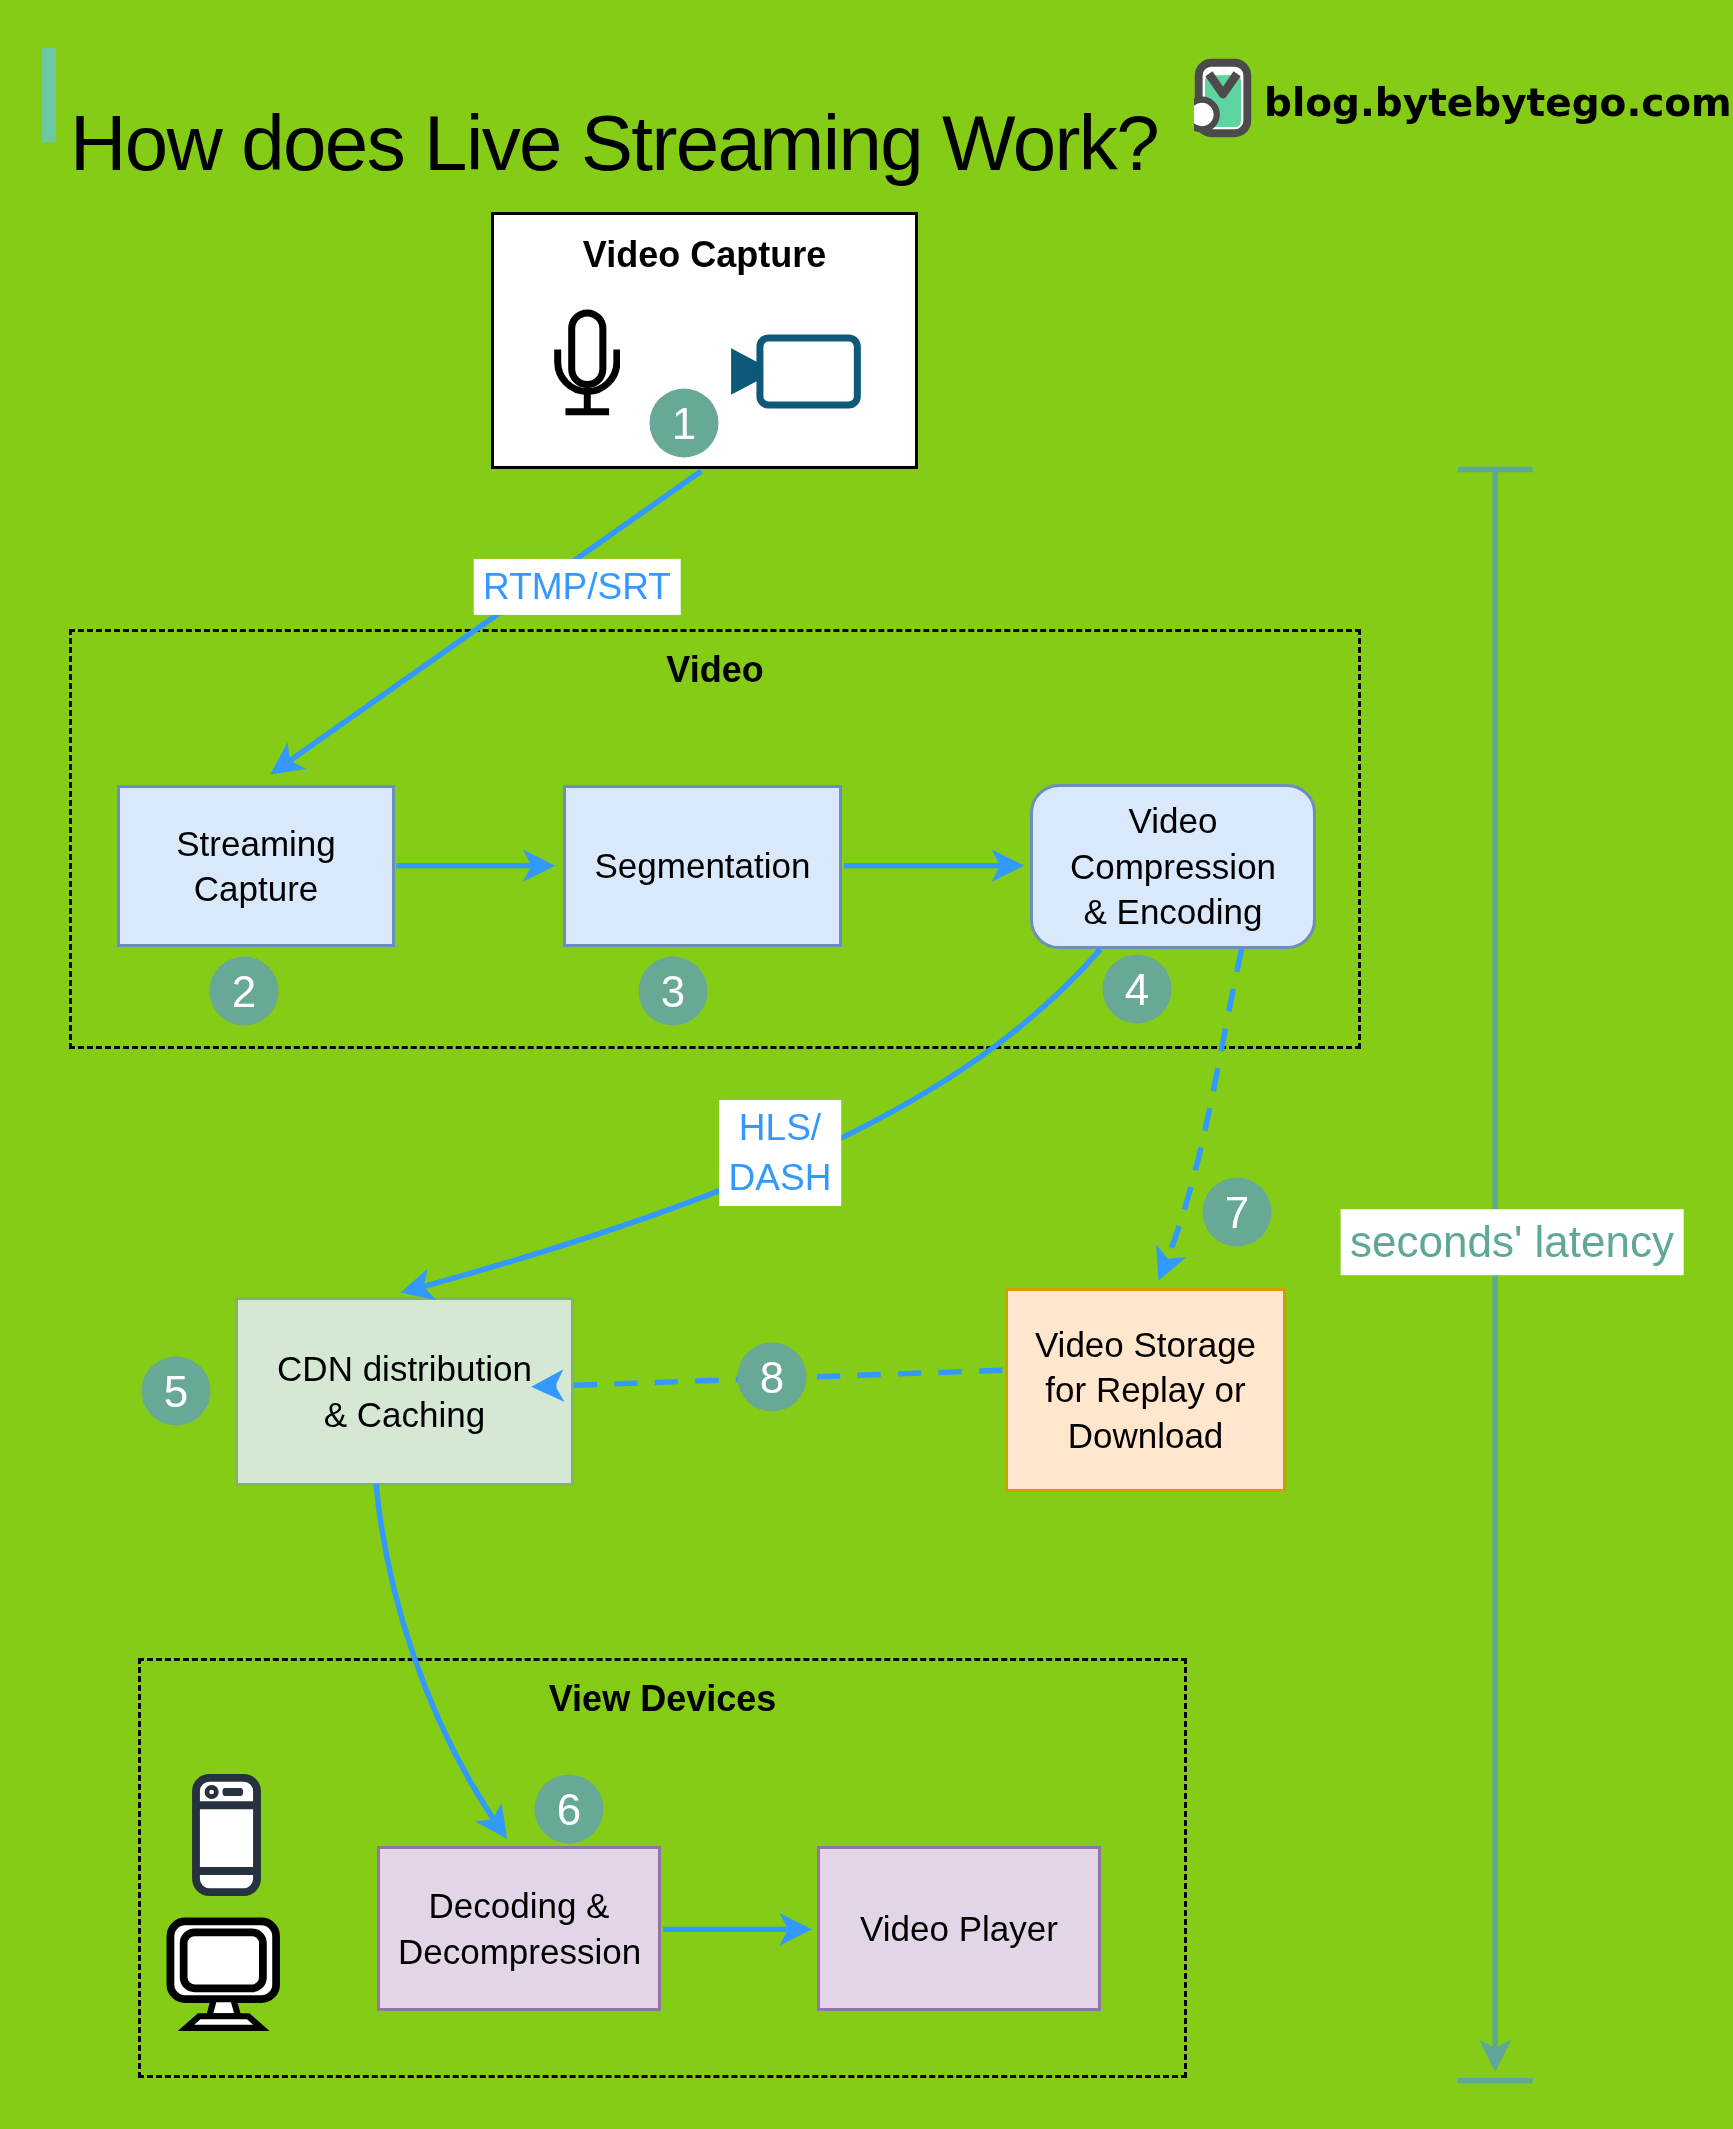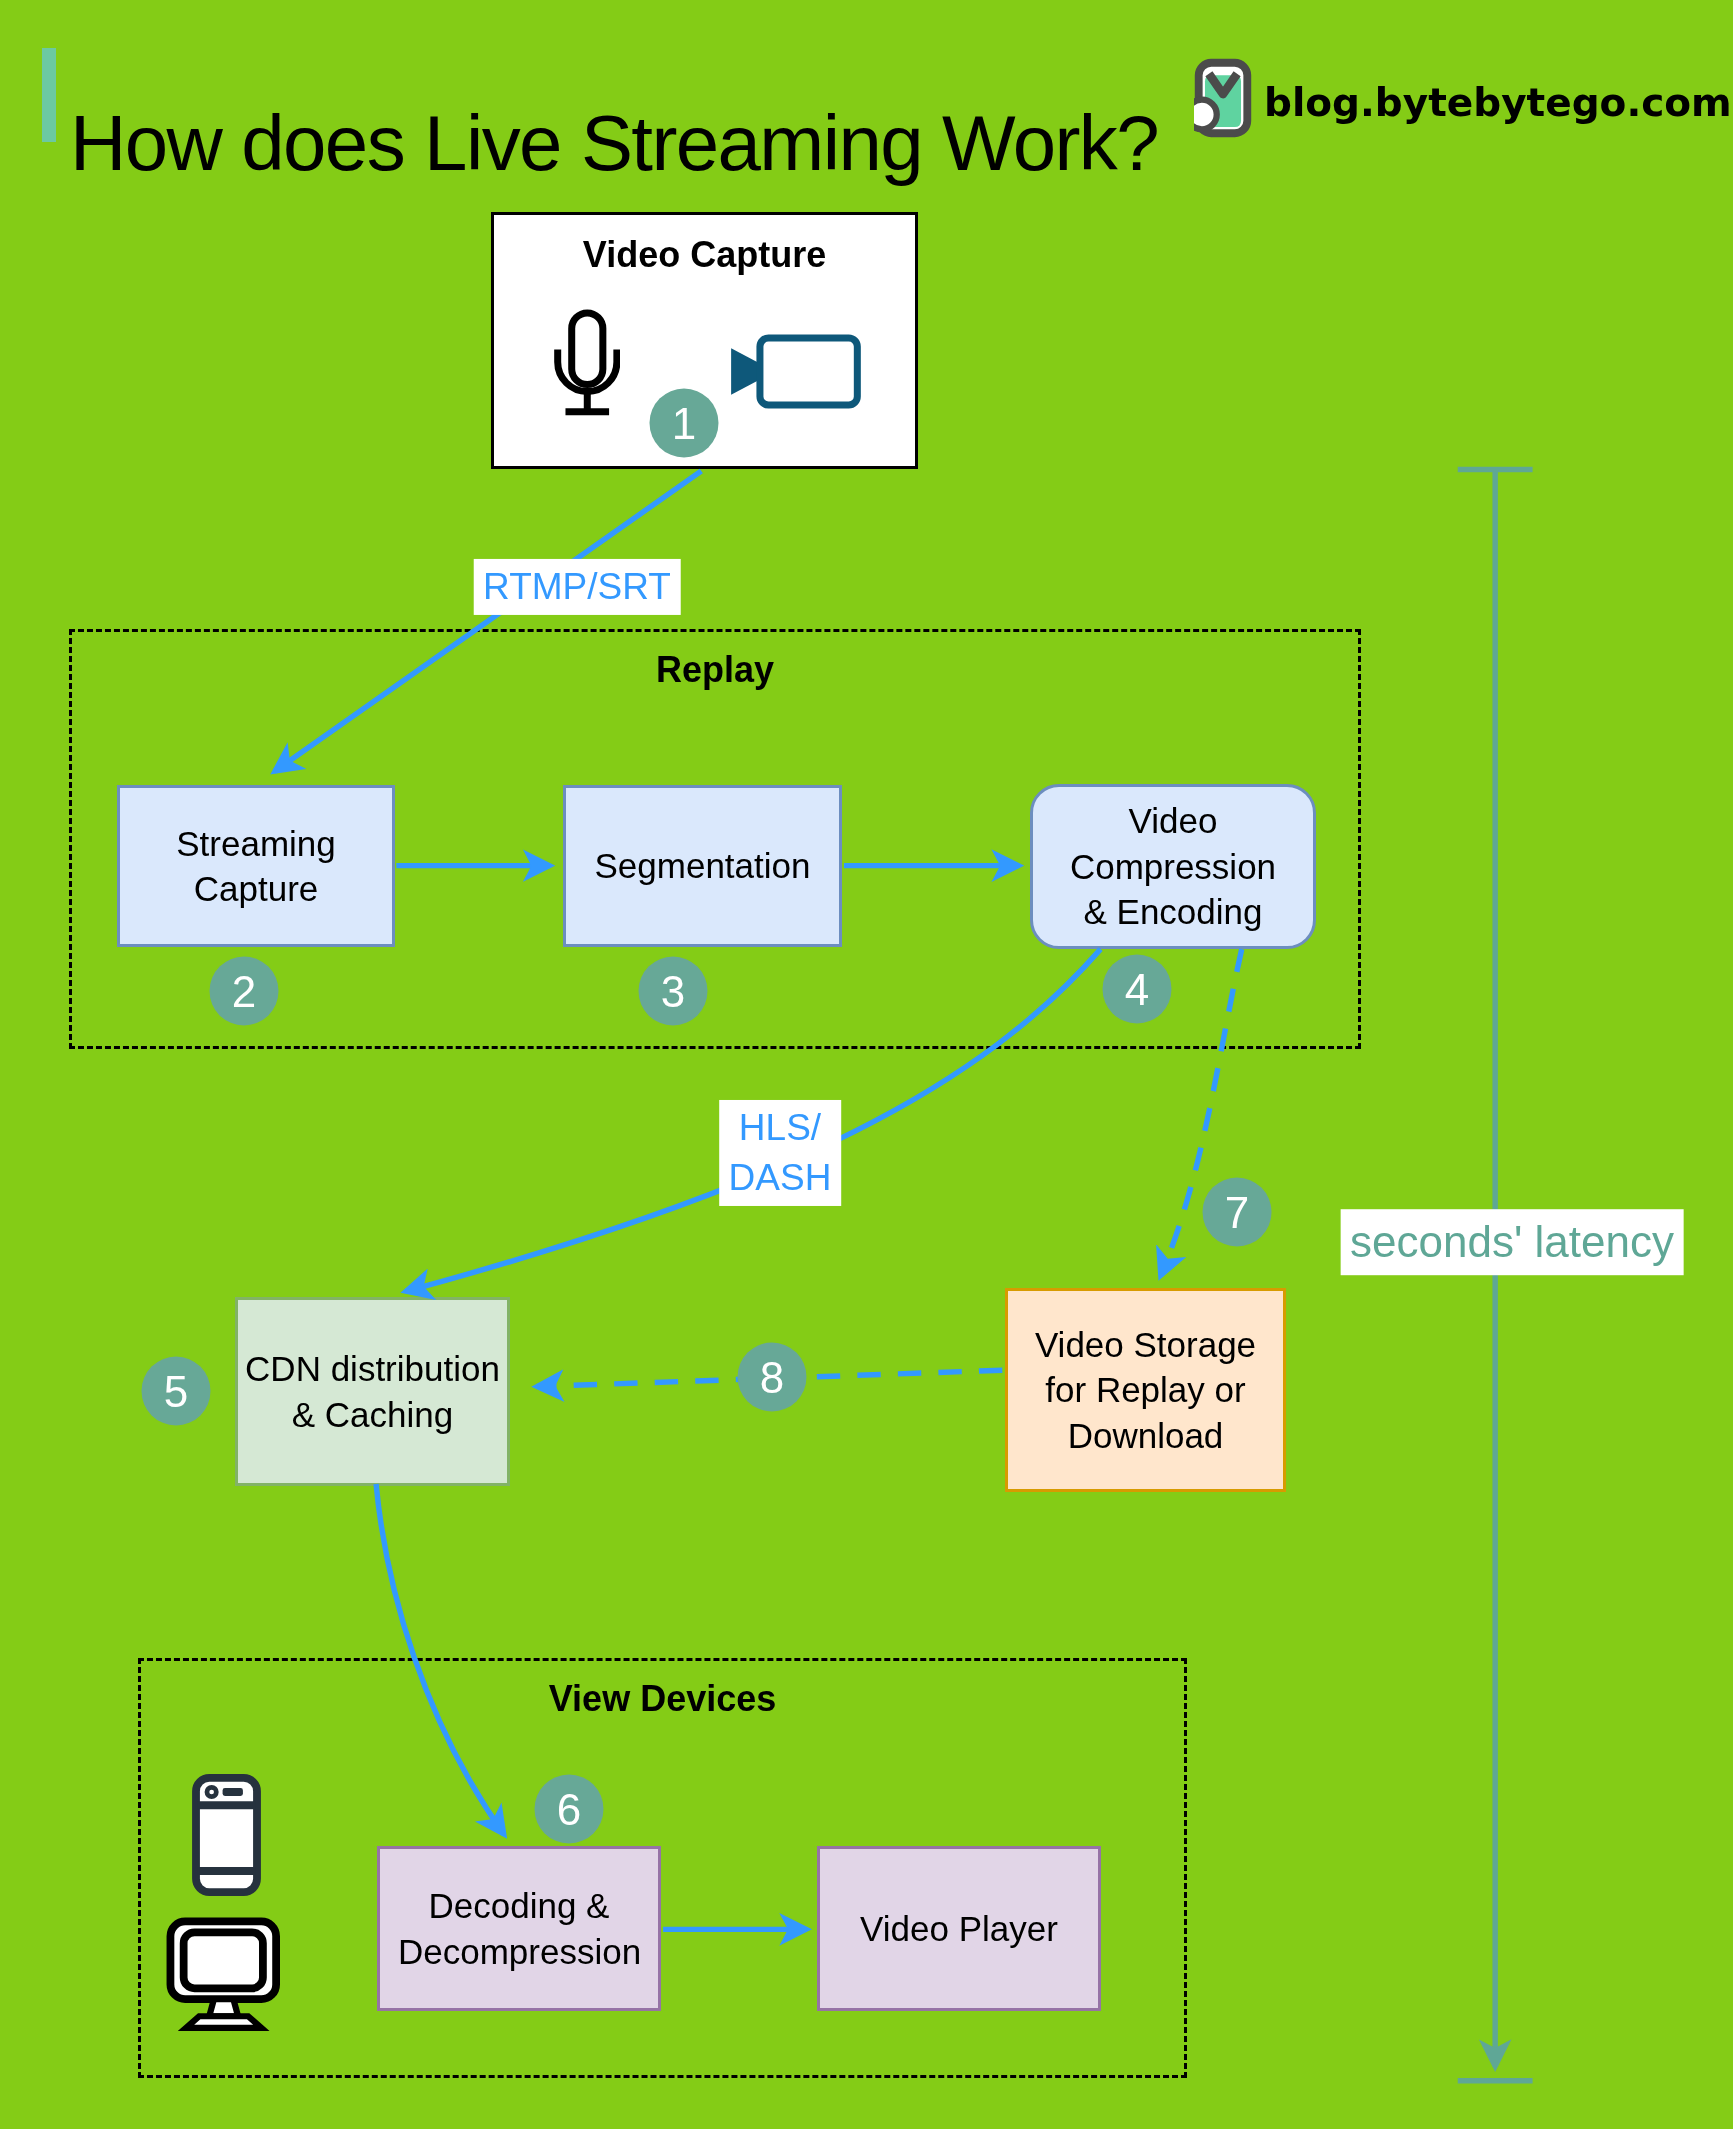--- a/index.html
+++ b/index.html
@@ -19,21 +19,21 @@
         text-align:center;font-size:35px;line-height:1.3;color:#000;box-sizing:border-box;}
   .node .lbl{display:block;}
   .n-vc{left:491px;top:212px;width:427px;height:257px;background:#fff;border:3.9px solid #000;}
   .n-vc .box-title{position:absolute;top:17px;width:100%;text-align:center;font-weight:700;font-size:36px;}
   .n-blue{background:#dae8fc;border:3.1px solid #6c8ebf;}
   .n-streaming{left:117px;top:785px;width:278px;height:162px;}
   .n-streaming .lbl{max-width:234px;}
   .n-segmentation{left:563px;top:785px;width:279px;height:162px;}
   .n-compression{left:1030px;top:784px;width:286px;height:165px;border-radius:29px;}
   .n-compression .lbl{max-width:234px;}
-  .n-cdn{left:235px;top:1297px;width:275px;height:189px;background:#d5e8d4;border:3.1px solid #82b366;}
+  .n-cdn{left:235px;top:1297px;width:339px;height:189px;background:#d5e8d4;border:3.1px solid #82b366;}
   .n-cdn .lbl{max-width:257px;}
   .n-storage{left:1005px;top:1288px;width:281px;height:204px;background:#ffe6cc;border:3.1px solid #d79b00;}
   .n-storage .lbl{max-width:234px;}
   .n-purple{background:#e1d5e7;border:3.1px solid #9673a6;}
   .n-decoding{left:377px;top:1846px;width:284px;height:165px;}
   .n-decoding .lbl{max-width:242px;}
   .n-player{left:817px;top:1846px;width:284px;height:165px;}
 
   
   .section{position:absolute;border:3.1px dashed #000;box-sizing:border-box;}
@@ -82,21 +82,21 @@
     <path d="M 6 52 L 6 68 A 38 38 0 0 0 82 68 L 82 52" fill="none" stroke="#000" stroke-width="9"></path>
     <line x1="44" y1="106" x2="44" y2="130" stroke="#000" stroke-width="9"></line>
     <line x1="16" y1="132" x2="72" y2="132" stroke="#000" stroke-width="9"></line>
   </svg>
   <svg class="icon" style="left:728px;top:334px;" width="134" height="75" viewBox="0 0 172 96">
     <polygon points="4,18 4,78 38,60 38,36" fill="#0e587a"></polygon>
     <rect x="41" y="5" width="125" height="86" rx="11" fill="#fff" stroke="#0e587a" stroke-width="9"></rect>
   </svg>
 
   <div class="section sec-server">
-    <div class="section-label">Replay</div>
+    <div class="section-label">Video</div>
   </div>
   <div class="node n-blue n-streaming">
     <span class="lbl">Streaming Capture</span>
   </div>
   <div class="node n-blue n-segmentation">
     <span class="lbl">Segmentation</span>
   </div>
   <div class="node n-blue n-compression">
     <span class="lbl">Video Compression &amp; Encoding</span>
   </div>

